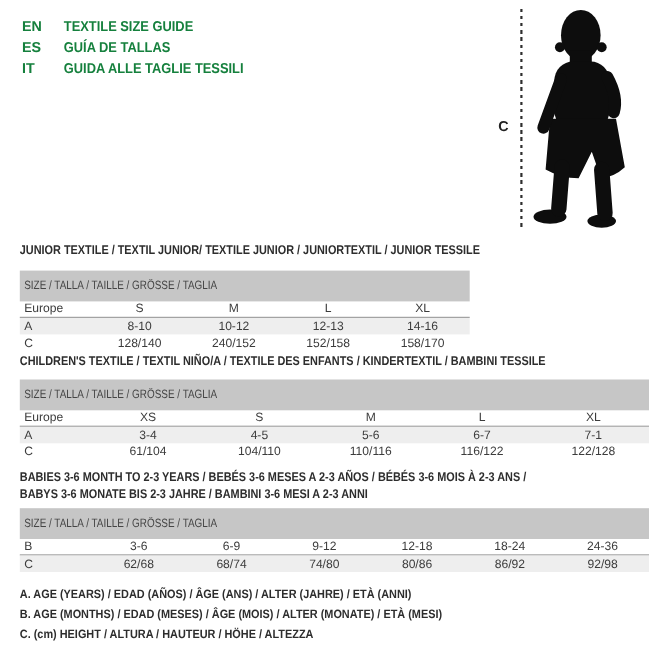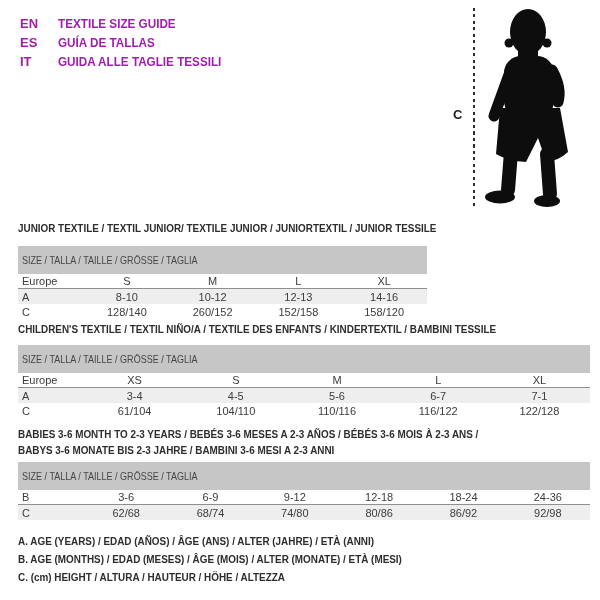--- a/index.html
+++ b/index.html
@@ -3,21 +3,21 @@
 <meta charset="utf-8">
 <style>
   html,body{margin:0;padding:0;}
   body{
     width:600px;height:600px;position:relative;background:#ffffff;
     font-family:"Liberation Sans","DejaVu Sans",sans-serif;
     overflow:hidden;color:#3c3c3c;
   }
   
   .langs{position:absolute;left:20px;top:14px;}
-  .lang-row{display:flex;line-height:19px;font-size:13px;font-weight:bold;color:#a21caf;}
+  .lang-row{display:flex;line-height:19px;font-size:13px;font-weight:bold;color:#15803d;}
   .lang-code{width:38px;flex:0 0 38px;}
   .lang-text{white-space:nowrap;transform:scaleX(0.9);transform-origin:0 50%;}
   
   .dash-line{
     position:absolute;left:473px;top:8px;width:2px;height:199px;
     background:repeating-linear-gradient(to bottom,#2e2e2e 0 3px,transparent 3px 6.5px);
   }
   .c-label{position:absolute;left:453px;top:107px;font-size:13px;font-weight:bold;color:#222;}
   .baby{position:absolute;left:484px;top:4px;width:114px;height:206px;}
   
@@ -98,23 +98,23 @@
     <div class="tbl-row shade">
       <div class="row-label">A</div>
       <div class="cell">8-10</div>
       <div class="cell">10-12</div>
       <div class="cell">12-13</div>
       <div class="cell">14-16</div>
     </div>
     <div class="tbl-row">
       <div class="row-label">C</div>
       <div class="cell">128/140</div>
-      <div class="cell">260/152</div>
+      <div class="cell">240/152</div>
       <div class="cell">152/158</div>
-      <div class="cell">158/120</div>
+      <div class="cell">158/170</div>
     </div>
   </section>
 <section class="size-table" id="table-children">
     <div>
       <div class="tbl-title">CHILDREN'S TEXTILE / TEXTIL NIÑO/A / TEXTILE DES ENFANTS / KINDERTEXTIL / BAMBINI TESSILE</div>
     </div>
     <div class="tbl-header">
       <span>SIZE / TALLA / TAILLE / GRÖSSE / TAGLIA</span>
     </div>
     <div class="tbl-row first">

